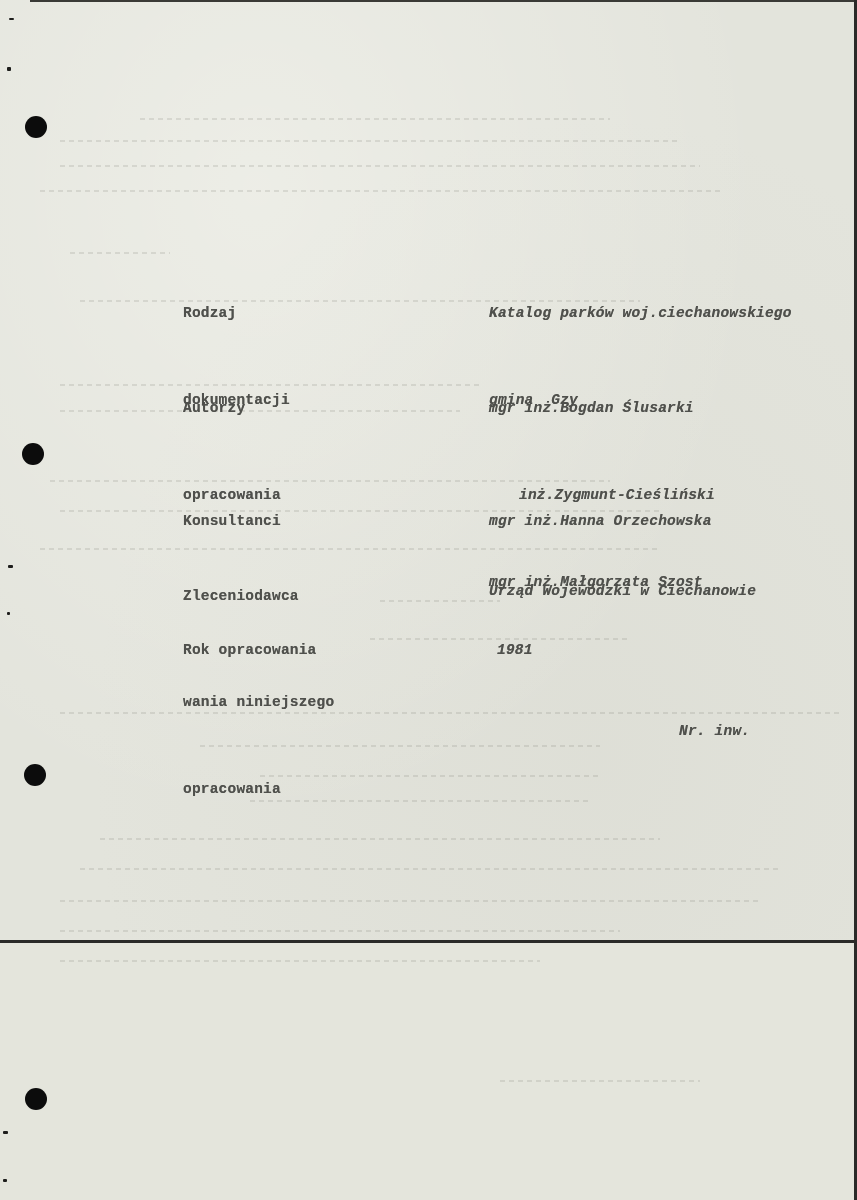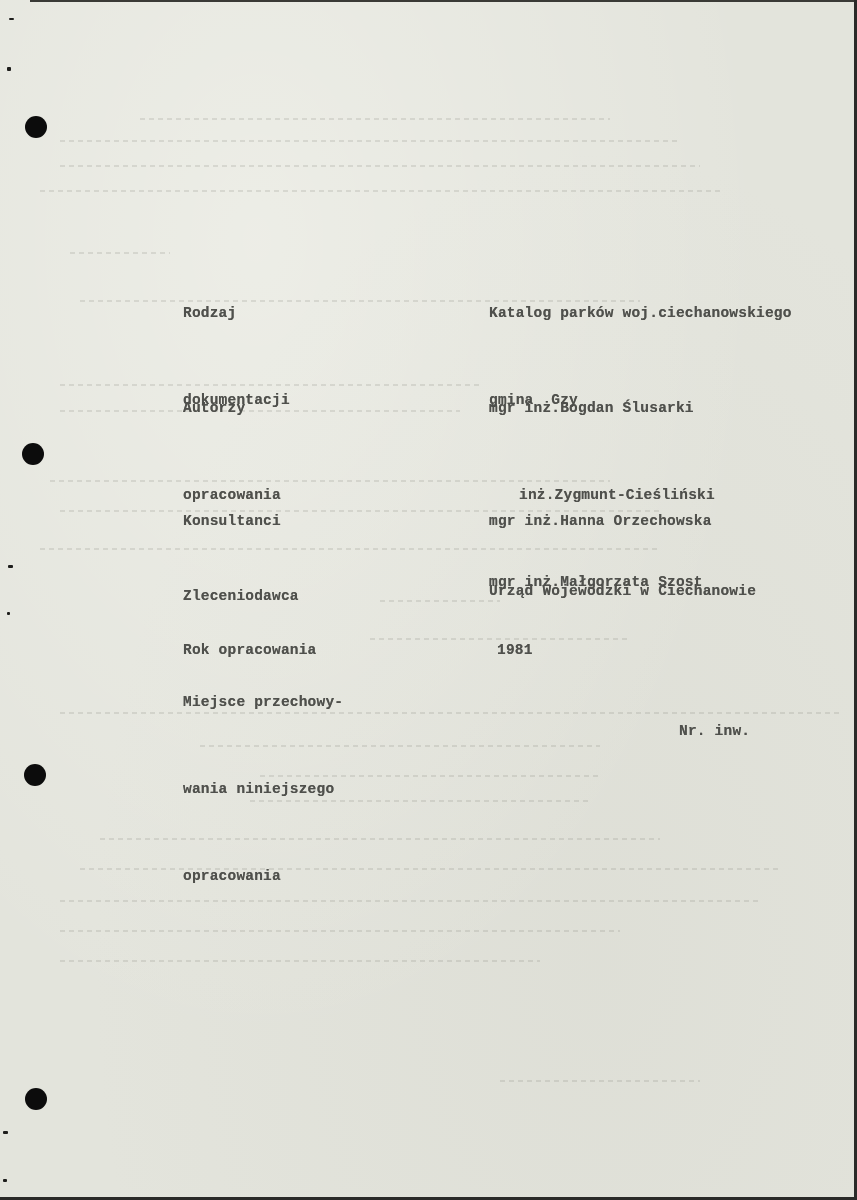--- a/index.html
+++ b/index.html
@@ -11,21 +11,21 @@
       height: 1200px;
       position: relative;
       overflow: hidden;
       background: #e4e5dc;
       font-family: "Liberation Mono", "DejaVu Sans Mono", monospace;
     }
     .page {
       position: absolute;
       left: 0; top: 0;
       width: 857px;
-      height: 1200px;
+      height: 943px;
       background:
         radial-gradient(ellipse at 30% 20%, rgba(255,255,250,0.35), rgba(0,0,0,0) 60%),
         radial-gradient(ellipse at 70% 80%, rgba(200,200,190,0.18), rgba(0,0,0,0) 60%),
         #e3e4dc;
     }
     .edge-right {
       position: absolute;
       right: 0; top: 0;
       width: 3px; height: 1200px;
       background: #2a2a28;
@@ -63,21 +63,21 @@
       position: absolute;
       color: #4f504c;
       font-size: 14.5px;
       font-weight: bold;
       line-height: 29px;
       letter-spacing: 0.2px;
       text-shadow: 0 0 0.6px rgba(60,60,56,0.6);
       white-space: pre;
     }
     .label { left: 183px; }
-    .value { left: 489px; }
+    .value { left: 489px; font-style: italic; }
     .line { display: block; }
     .indent { padding-left: 30px; }
   </style>
 </head>
 <body>
 
 <div class="page">
 
   <div class="edge-top"></div>
   <div class="edge-right"></div>
@@ -153,21 +153,20 @@
   </div>
 
   <div class="row label" style="top:578px;">
     <span class="line">Rok opracowania</span>
   </div>
   <div class="row value" style="top:578px; left:497px;">
     <span class="line">1981</span>
   </div>
 
   <div class="row label" style="top:630px;">
-    <span class="line">Miejsce przechowy-</span>
     <span class="line">wania niniejszego</span>
     <span class="line">opracowania</span>
   </div>
   <div class="row value" style="top:659px; left:679px;">
     <span class="line">Nr. inw.</span>
   </div>
 
 </div>
 
 </body></html>

